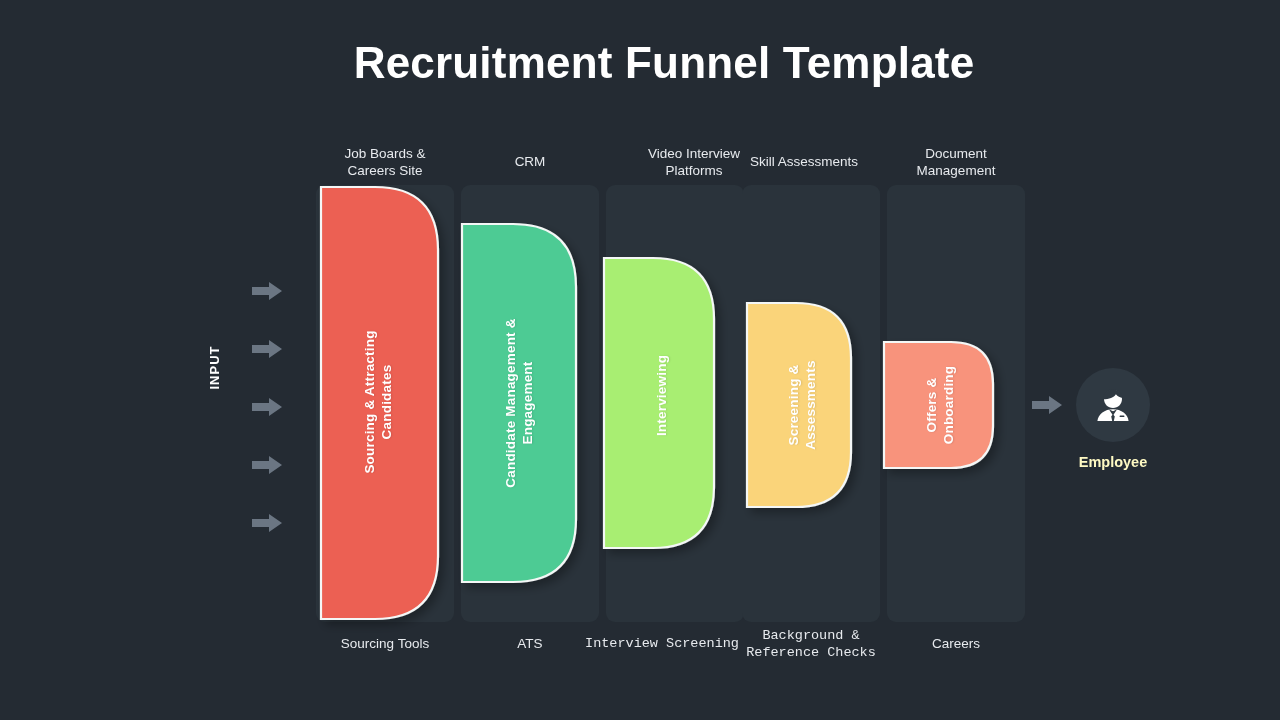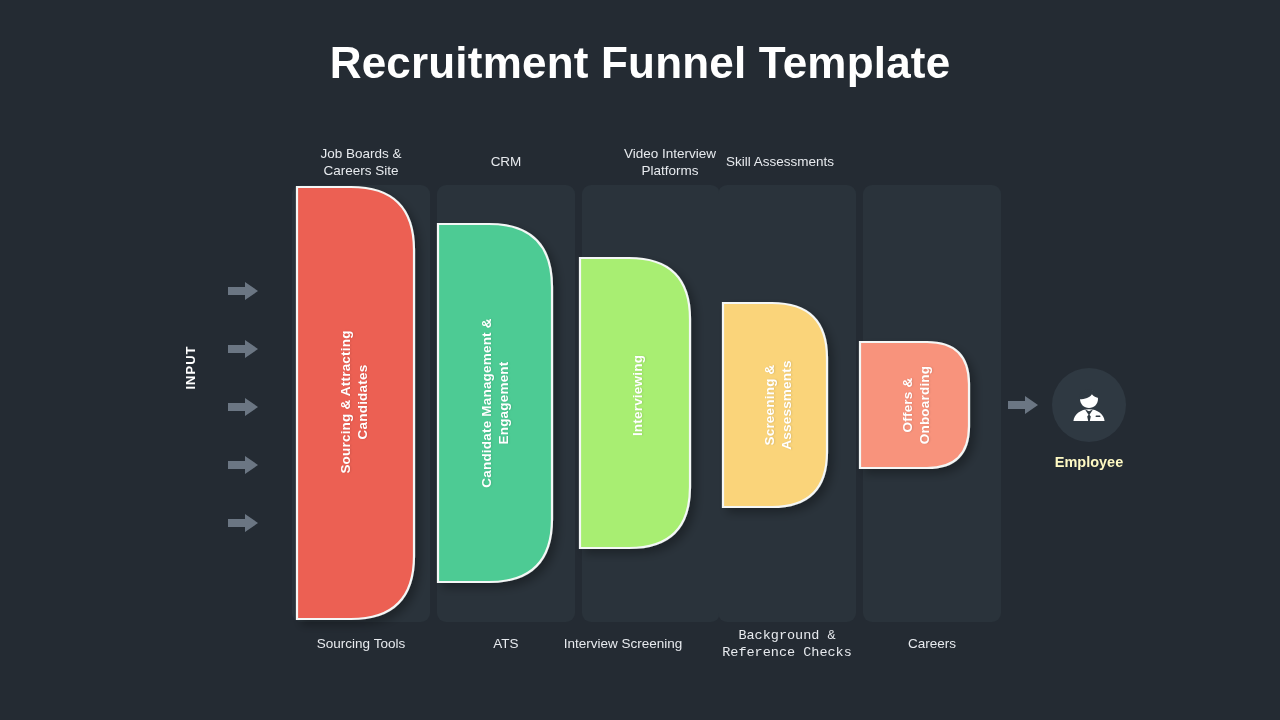--- a/index.html
+++ b/index.html
@@ -11,20 +11,21 @@
     height: 720px;
     background: #242b33;
     font-family: "Liberation Sans", sans-serif;
     overflow: hidden;
     position: relative;
   }
 
   .slide {
     position: absolute;
     inset: 0;
+    margin-left: 24px;
   }
 
   
   .title {
     position: absolute;
     top: 38px;
     left: 0;
     width: 1280px;
     text-align: center;
     color: #ffffff;
@@ -175,24 +176,26 @@
   <div class="col-card" style="left:582px;width:138px;"></div>
   <div class="col-card" style="left:718px;width:138px;"></div>
   <div class="col-card" style="left:863px;width:138px;"></div>
 
   <div class="top-label" style="left:281px;top:145px;width:160px;white-space:pre-line;">Job Boards &amp;
 Careers Site</div>
   <div class="top-label" style="left:426px;top:153px;width:160px;white-space:pre-line;">CRM</div>
   <div class="top-label" style="left:590px;top:145px;width:160px;white-space:pre-line;">Video Interview
 Platforms</div>
   <div class="top-label" style="left:700px;top:153px;width:160px;white-space:pre-line;">Skill Assessments</div>
+  <div class="top-label" style="left:852px;top:145px;width:160px;white-space:pre-line;">Document
+Management</div>
 
   <div class="bot-label" style="left:281px;top:635px;width:160px;white-space:pre-line;">Sourcing Tools</div>
   <div class="bot-label" style="left:426px;top:635px;width:160px;white-space:pre-line;">ATS</div>
-  <div class="bot-label" style="left:543px;top:635px;width:160px;white-space:pre-line;">Interview Screening</div>
+  <div class="bot-label" style="left:558px;top:635px;width:160px;white-space:pre-line;font-family:Liberation Mono, monospace;">Interview Screening</div>
   <div class="bot-label" style="left:707px;top:627px;width:160px;white-space:pre-line;font-family:Liberation Mono, monospace;">Background &amp;
 Reference Checks</div>
   <div class="bot-label" style="left:852px;top:635px;width:160px;white-space:pre-line;">Careers</div>
 
   <div class="seg" style="left:296px;top:186px;">
     <svg width="125" height="434" viewBox="0 0 125 434">
       <defs>
         <filter id="sh1" x="-20%" y="-10%" width="160%" height="130%">
           <feDropShadow dx="5" dy="5" stdDeviation="5" flood-color="#000" flood-opacity="0.30"></feDropShadow>
         </filter>

